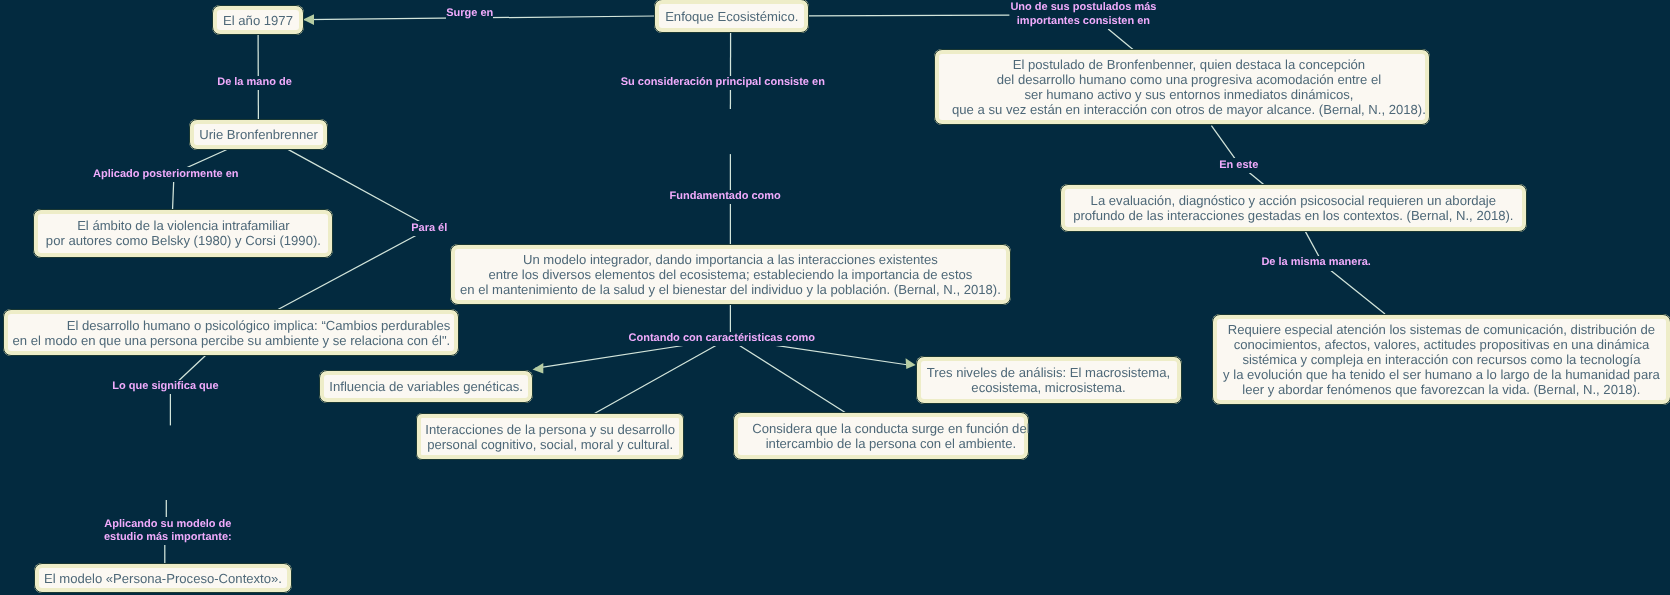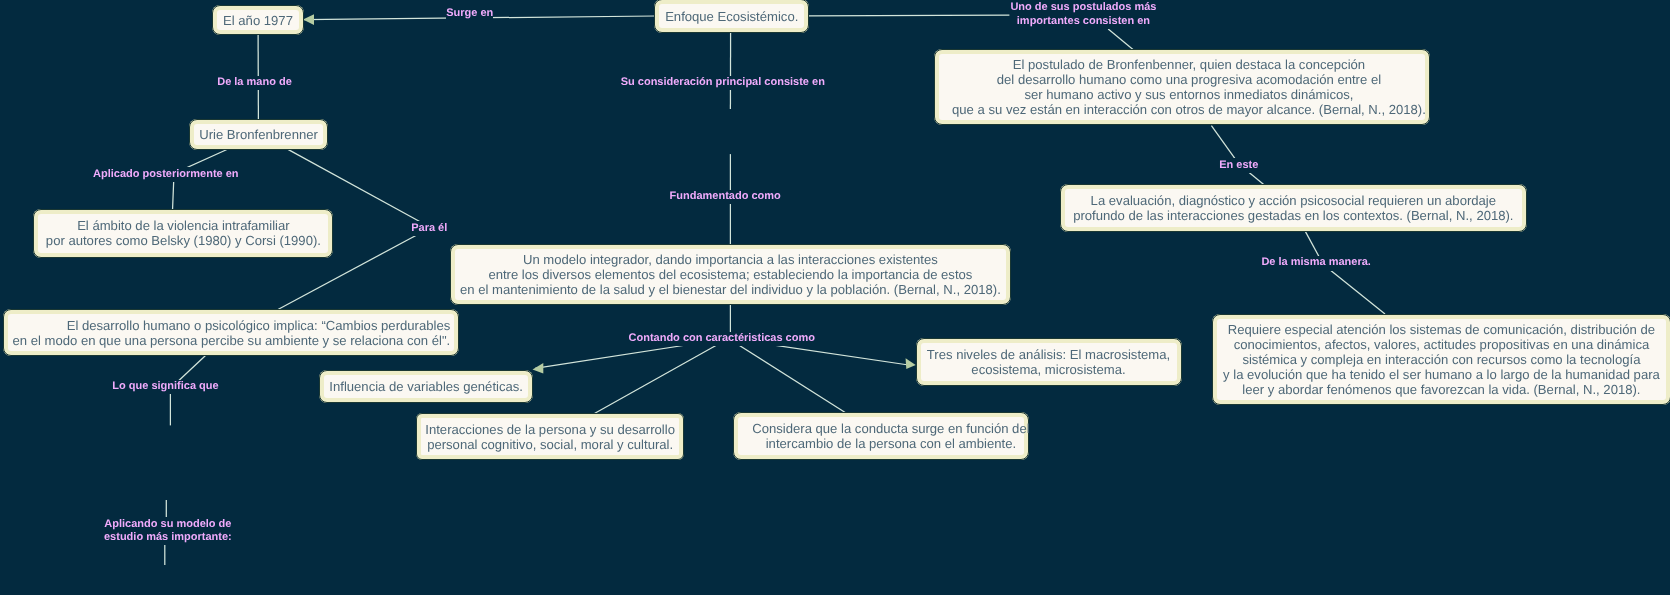--- a/index.html
+++ b/index.html
@@ -73,39 +73,41 @@
 
   <div class="node" style="left:21.4px;top:208.8px;width:300.0px;height:48.9px;margin-left:12px;">
        <span>El ámbito de la violencia intrafamiliar
 por autores como Belsky (1980) y Corsi (1990).</span></div>
 
   <div class="node" style="left:3.4px;top:308.9px;width:455.9px;height:47.4px;text-align:right;">
        <span>El desarrollo humano o psicológico implica: “Cambios perdurables
 en el modo en que una persona percibe su ambiente y se relaciona con él".</span></div>
 
 
+  <div class="node" style="left:33.6px;top:563.4px;width:258.7px;height:29.5px;">
+       <span>El modelo «Persona-Proceso-Contexto».</span></div>
 
 
   <div class="node" style="left:449.5px;top:244.0px;width:561.8px;height:60.6px;">
        <span>Un modelo integrador, dando importancia a las interacciones existentes
 entre los diversos elementos del ecosistema; estableciendo la importancia de estos
 en el mantenimiento de la salud y el bienestar del individuo y la población. (Bernal, N., 2018).</span></div>
 
   <div class="node" style="left:318.8px;top:370.2px;width:214.7px;height:33.1px;">
        <span>Influencia de variables genéticas.</span></div>
 
   <div class="node" style="left:416.0px;top:412.9px;width:268.3px;height:47.3px;border-radius:6px;">
        <span>Interacciones de la persona y su desarrollo
 personal cognitivo, social, moral y cultural.</span></div>
 
   <div class="node" style="left:733.0px;top:412.1px;width:295.8px;height:47.6px;padding-left:20px;">
        <span>Considera que la conducta surge en función del
 intercambio de la persona con el ambiente.</span></div>
 
-  <div class="node" style="left:915.5px;top:338px;width:266.0px;height:48.1px;">
+  <div class="node" style="left:915.5px;top:356px;width:266.0px;height:48.1px;">
        <span>Tres niveles de análisis: El macrosistema,
 ecosistema, microsistema.</span></div>
 
   <div class="node" style="left:933.5px;top:49.2px;width:496.9px;height:75.8px;padding-left:14px;">
        <span>El postulado de Bronfenbenner, quien destaca la concepción
 del desarrollo humano como una progresiva acomodación entre el
 ser humano activo y sus entornos inmediatos dinámicos,
 que a su vez están en interacción con otros de mayor alcance. (Bernal, N., 2018).</span></div>
 
   <div class="node" style="left:1059.8px;top:183.9px;width:467.1px;height:47.9px;">

